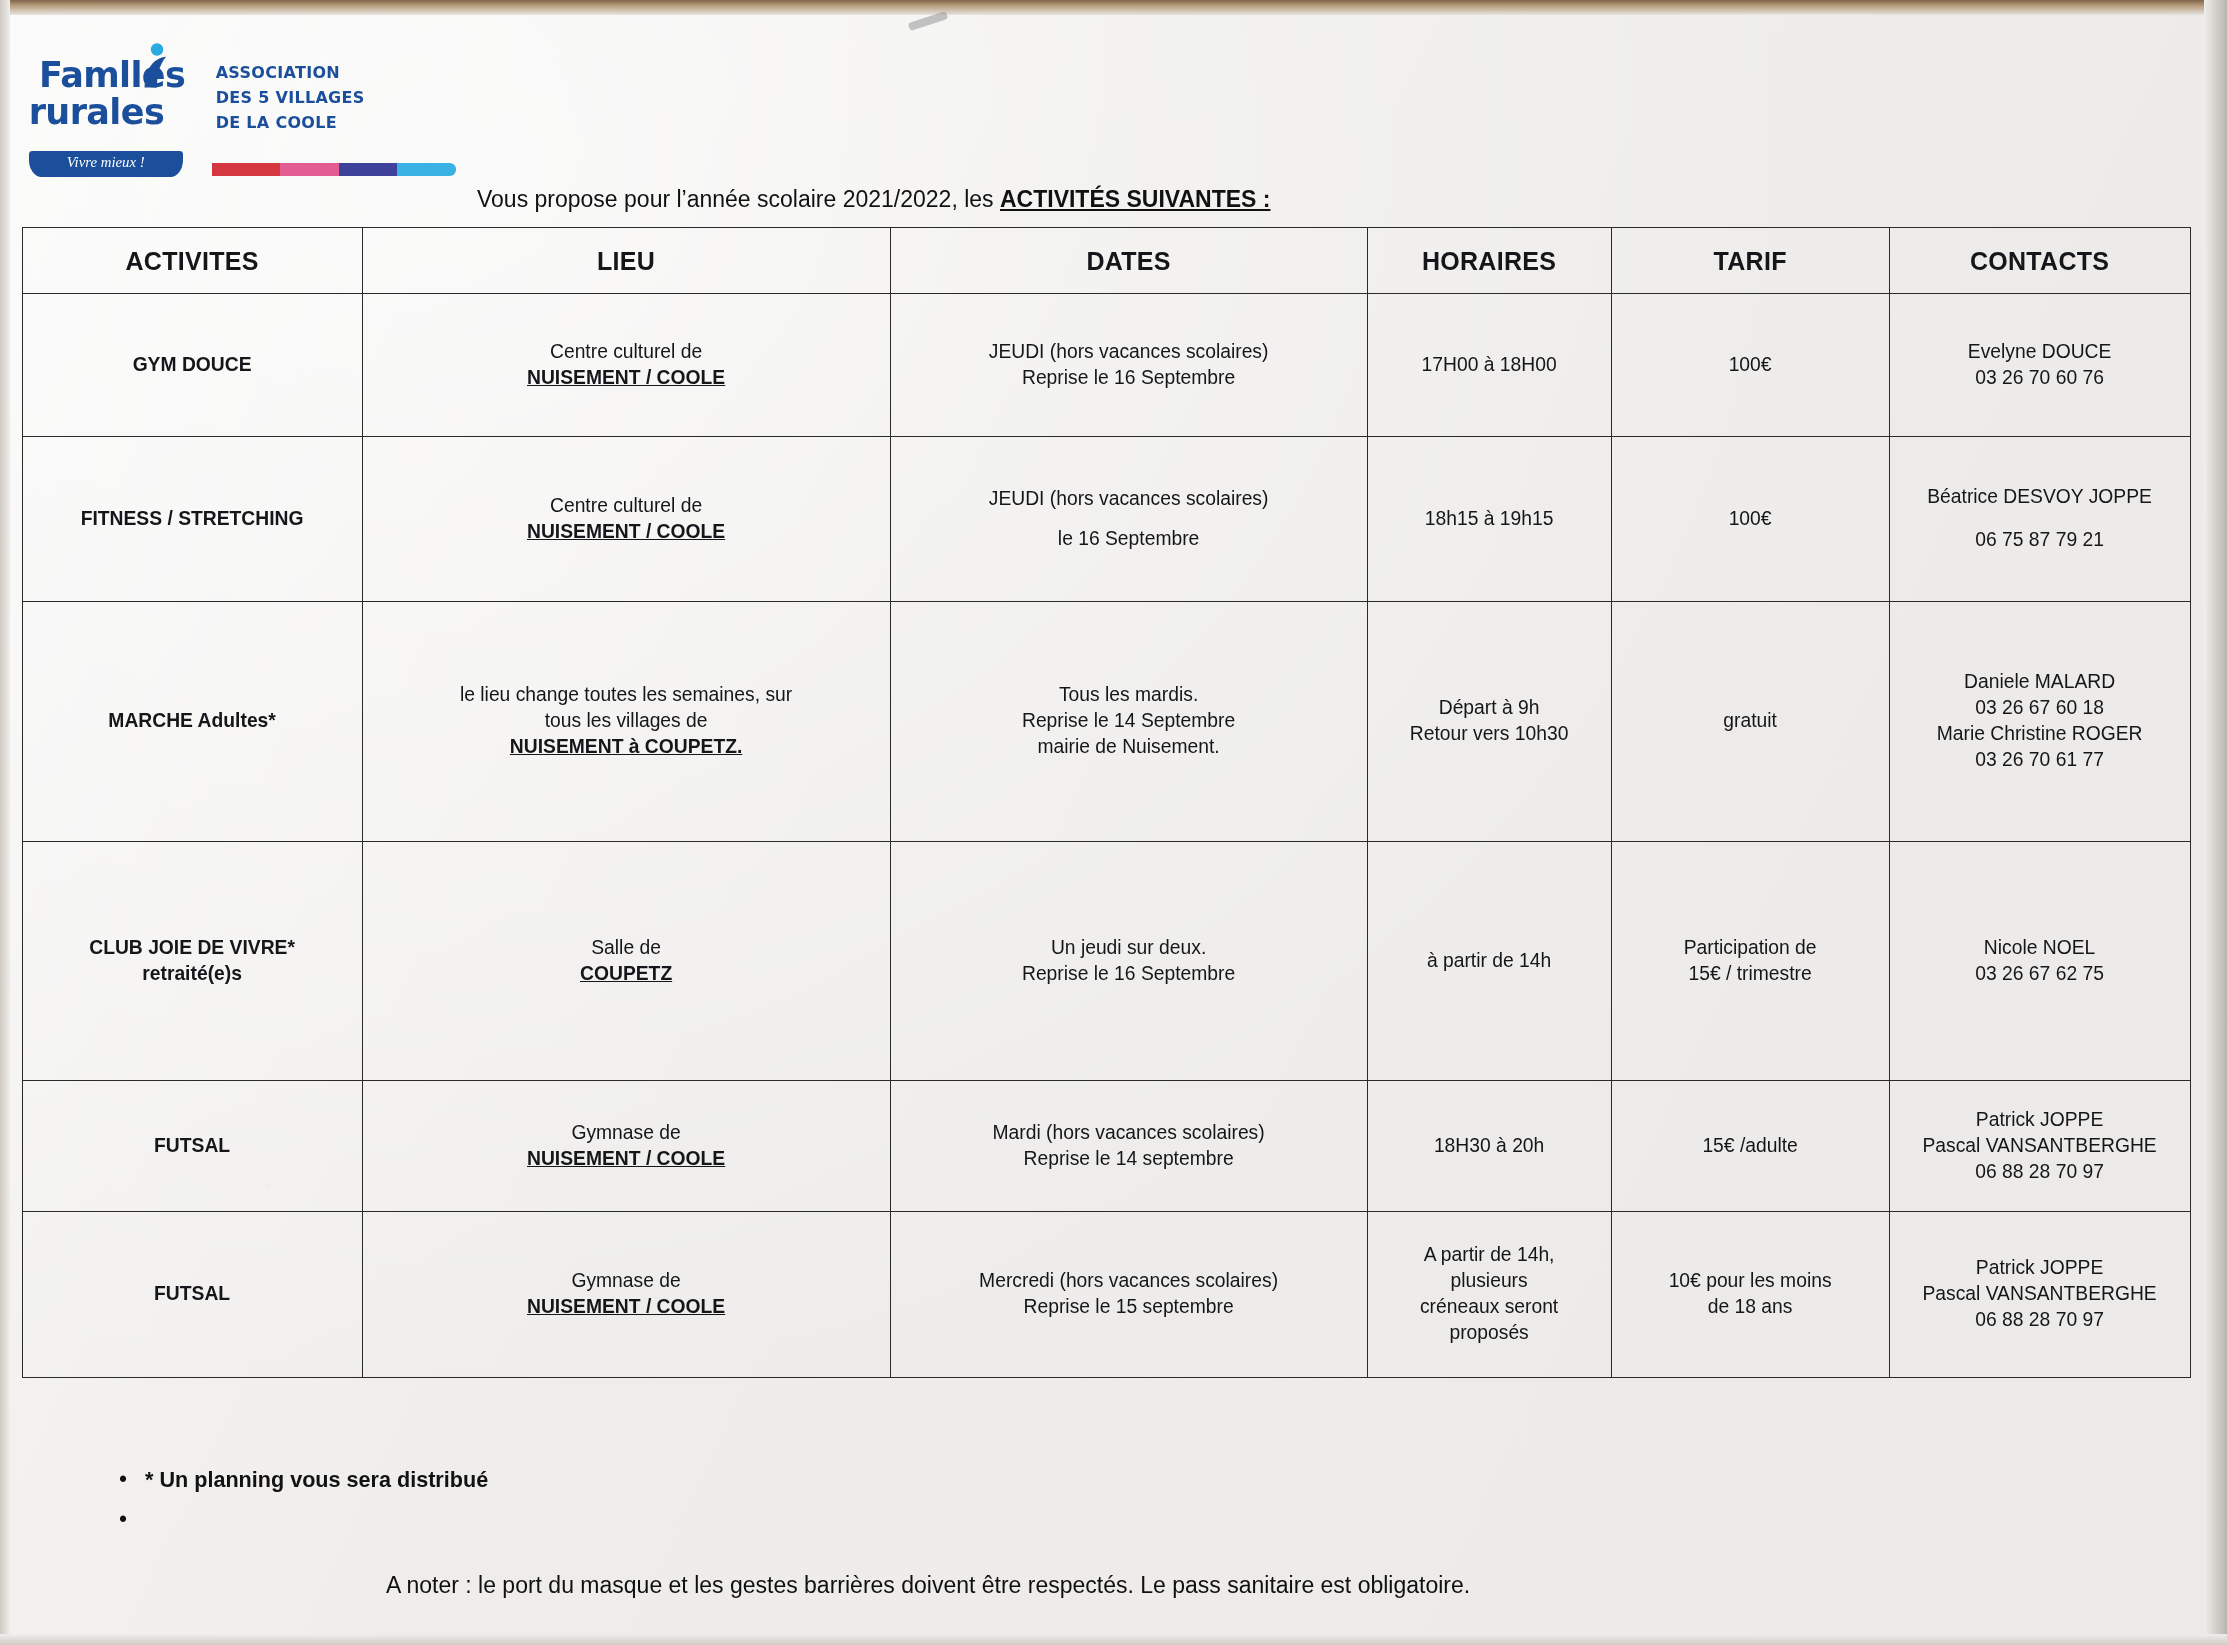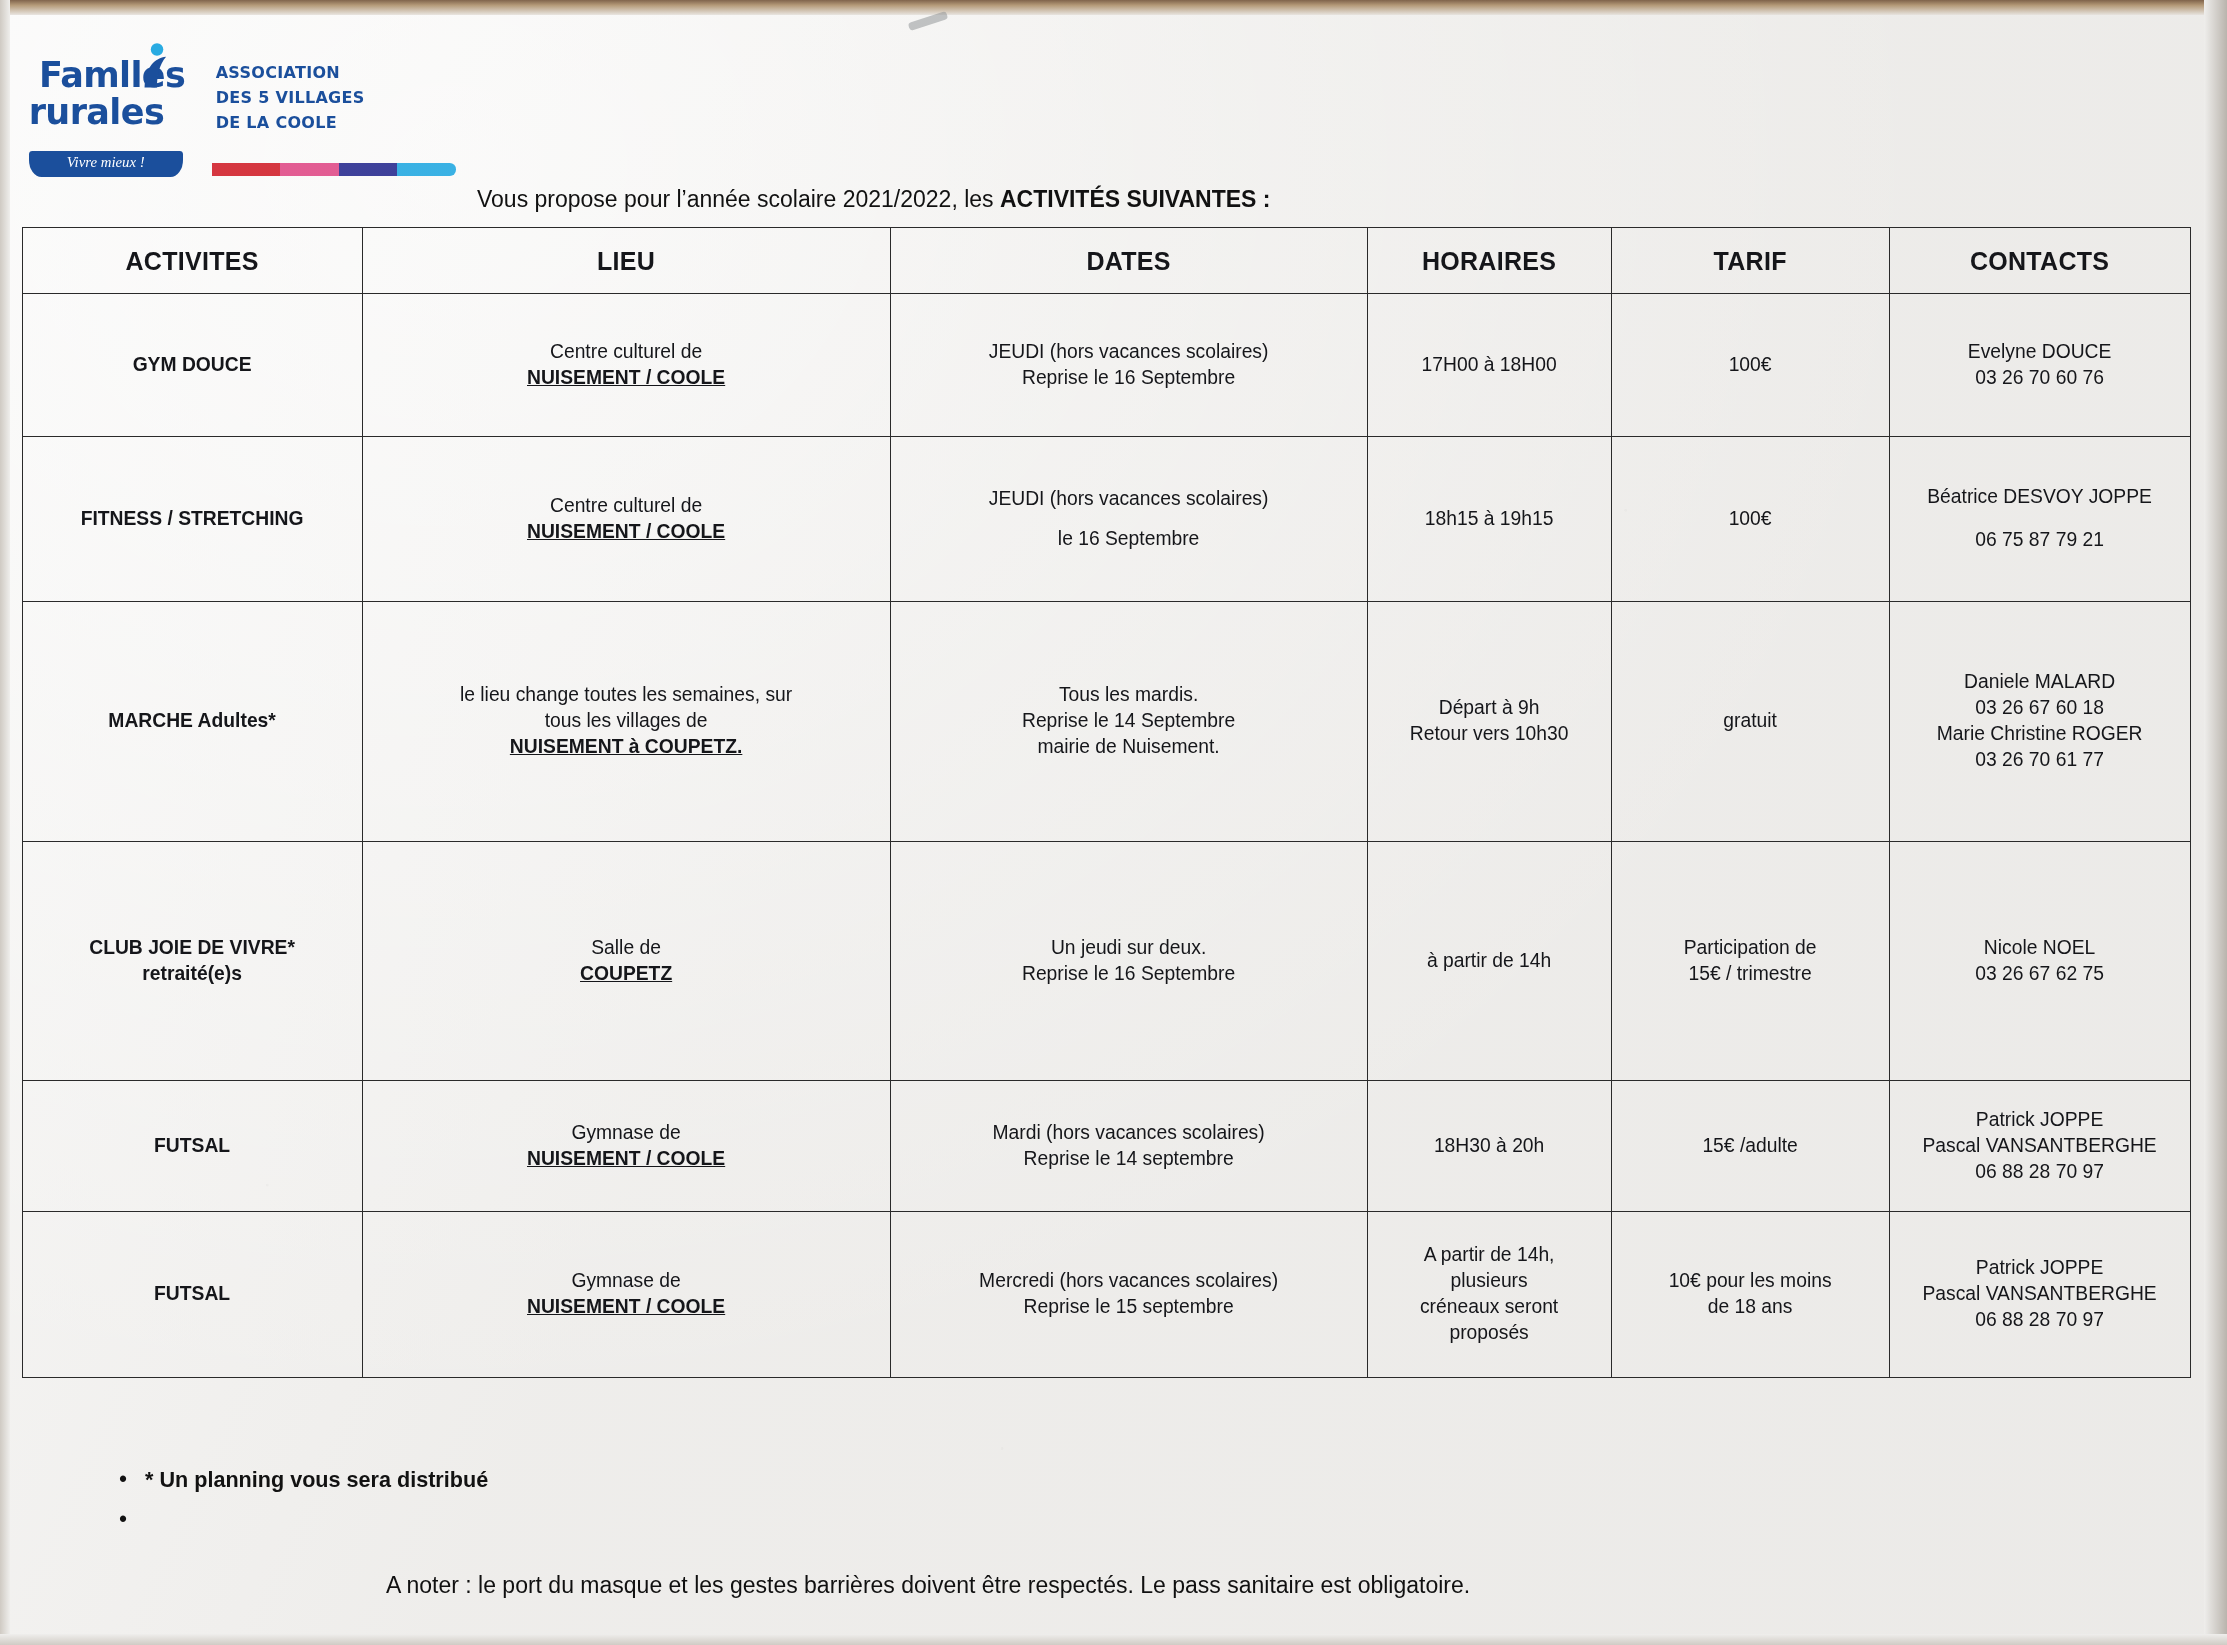--- a/index.html
+++ b/index.html
@@ -122,20 +122,21 @@
   .intro {
     position: absolute;
     left: 454px;
     top: 152px;
     font-size: 23px;
     color: #111;
     font-family: "Liberation Sans", sans-serif;
   }
   .intro b {
     font-weight: bold;
+    text-decoration: underline;
   }
 
   
   .table-wrap {
     position: absolute;
     left: 21.6px;
     top: 227px;
     width: 2167px;
   }
   table.sched {

